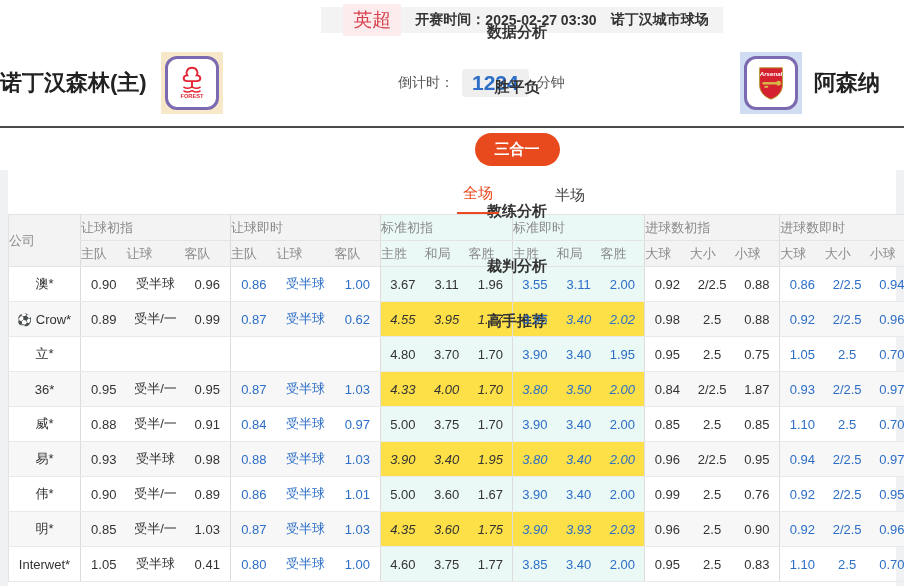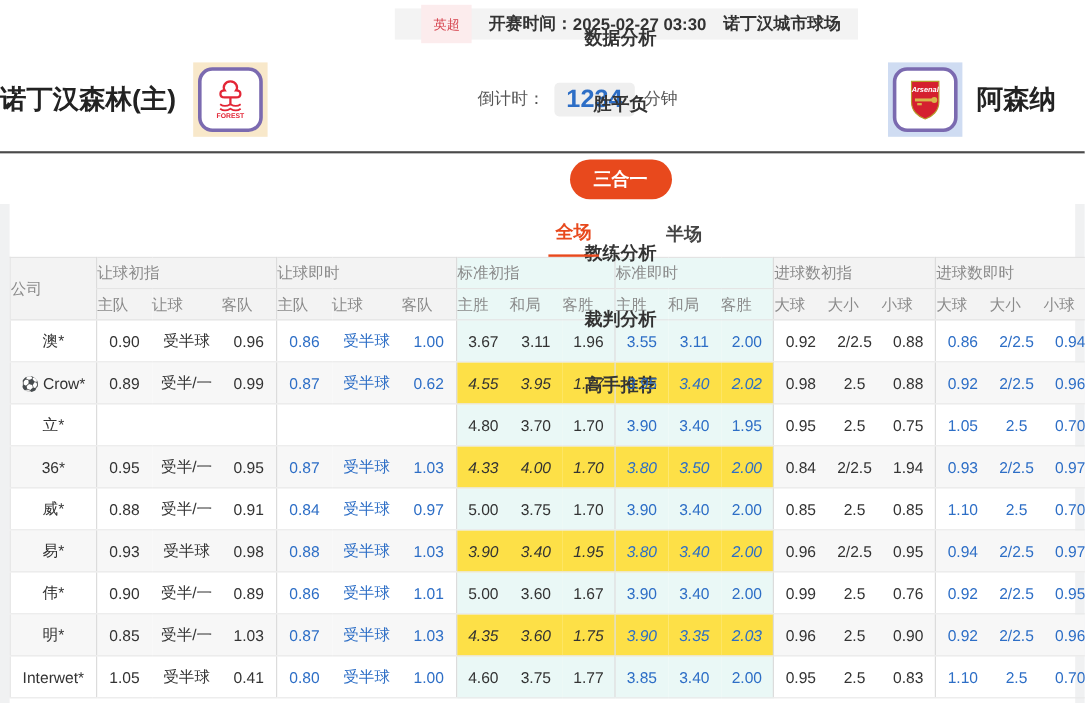--- a/index.html
+++ b/index.html
@@ -2,21 +2,21 @@
 <html style="--accent: #e8491d; --live-blue: #2d6ec6; --tint: #eaf8f6; --countdown-blue: #1e5ec8;"><head>
 <meta charset="utf-8">
 <style>
   * { margin:0; padding:0; box-sizing:border-box; }
   html,body { width:904px; height:586px; overflow:hidden; background:#fff;
     font-family:"Liberation Sans","DejaVu Sans",sans-serif; color:#333; }
 
   
   .topbar { height:40px; display:flex; align-items:center; justify-content:center; padding-left:140px; }
   .match-strip { display:flex; align-items:center; background:#f3f3f3; height:26px; font-size:14px; }
-  .league-badge { background:#fceced; color:#d5424d; font-size:11px; padding:16px 10px; height:26px;
+  .league-badge { background:#fceced; color:#d5424d; font-size:19px; padding:16px 10px; height:26px;
     display:flex; align-items:center; margin-right:4px;margin-left:22px; }
   .kick-label, .kick-time { font-weight:bold; color:#333; }
   .kick-time { margin-right:14px; }
   .venue { font-weight:bold; color:#333; padding-right:14px; }
   .kick-label { padding-left:10px; }
 
   
   .team-row { height:86px; display:flex; align-items:center; justify-content:space-between; }
   .team-left { display:flex; align-items:center; gap:14px; }
   .team-right { display:flex; align-items:center; margin-right:24px; gap:12px; }
@@ -36,21 +36,21 @@
   .nav-row { height:42px; background:#fff; display:flex; align-items:center; justify-content:center;
     gap:36px; padding-left:130px;flex-direction:column; }
   .nav-item { font-size:15px; font-weight:600; color:#333; cursor:pointer; white-space:nowrap; }
   .nav-item.active { background:var(--accent,#e8491d); color:#fff; border-radius:17px; padding:7px 20px; }
 
   
   .page-lower { background:#f0f1f2; height:416px; padding:0 8px; }
   .panel { background:#fff; height:100%; }
   .subtab-row { height:44px; display:flex; align-items:flex-end; justify-content:center; gap:50px;
     padding-left:144px; padding-bottom:0; }
-  .subtab { font-size:15px; font-weight:700; color:#444; padding:8px 6px 9px; cursor:pointer; }
+  .subtab { font-size:15px; font-weight:400; color:#444; padding:8px 6px 9px; cursor:pointer; }
   .subtab.active { color:var(--accent,#e8491d); border-bottom:2px solid var(--accent,#e8491d); }
 
   
   table.odds { width:100%; border-collapse:collapse; table-layout:fixed; font-size:13px;
     border:1px solid #e3e3e3; }
   .odds th { background:#f3f3f3; color:#8a8a8a; font-weight:normal; font-size:13px;
     border-bottom:1px solid #e4e4e4; height:26px; text-align:left; }
   .odds td { height:35px; text-align:center; border-bottom:1px solid #e9e9e9; color:#333; }
   .odds .gb { border-left:1px solid #dcdcdc; }
   .odds th.tint, .odds td.tint { background:#eaf8f6; }
@@ -254,21 +254,21 @@
             <td class="live">受半球</td>
             <td class="live">1.03</td>
             <td class="gb tint ">4.33</td>
             <td class="tint ">4.00</td>
             <td class="tint ">1.70</td>
             <td class="gb tint live">3.80</td>
             <td class="tint live">3.50</td>
             <td class="tint live">2.00</td>
             <td class="gb ">0.84</td>
             <td class="">2/2.5</td>
-            <td class="">1.94</td>
+            <td class="">1.87</td>
             <td class="gb live">0.93</td>
             <td class="live">2/2.5</td>
             <td class="live">0.97</td>
           </tr>
           <tr>
             <td class="company">威*</td>
             <td class="gb ">0.88</td>
             <td class="">受半/一</td>
             <td class="">0.91</td>
             <td class="gb live">0.84</td>
@@ -334,21 +334,21 @@
             <td class="gb ">0.85</td>
             <td class="">受半/一</td>
             <td class="">1.03</td>
             <td class="gb live">0.87</td>
             <td class="live">受半球</td>
             <td class="live">1.03</td>
             <td class="gb tint ">4.35</td>
             <td class="tint ">3.60</td>
             <td class="tint ">1.75</td>
             <td class="gb tint live">3.90</td>
-            <td class="tint live">3.35</td>
+            <td class="tint live">3.93</td>
             <td class="tint live">2.03</td>
             <td class="gb ">0.96</td>
             <td class="">2.5</td>
             <td class="">0.90</td>
             <td class="gb live">0.92</td>
             <td class="live">2/2.5</td>
             <td class="live">0.96</td>
           </tr>
           <tr>
             <td class="company">Interwet*</td>

